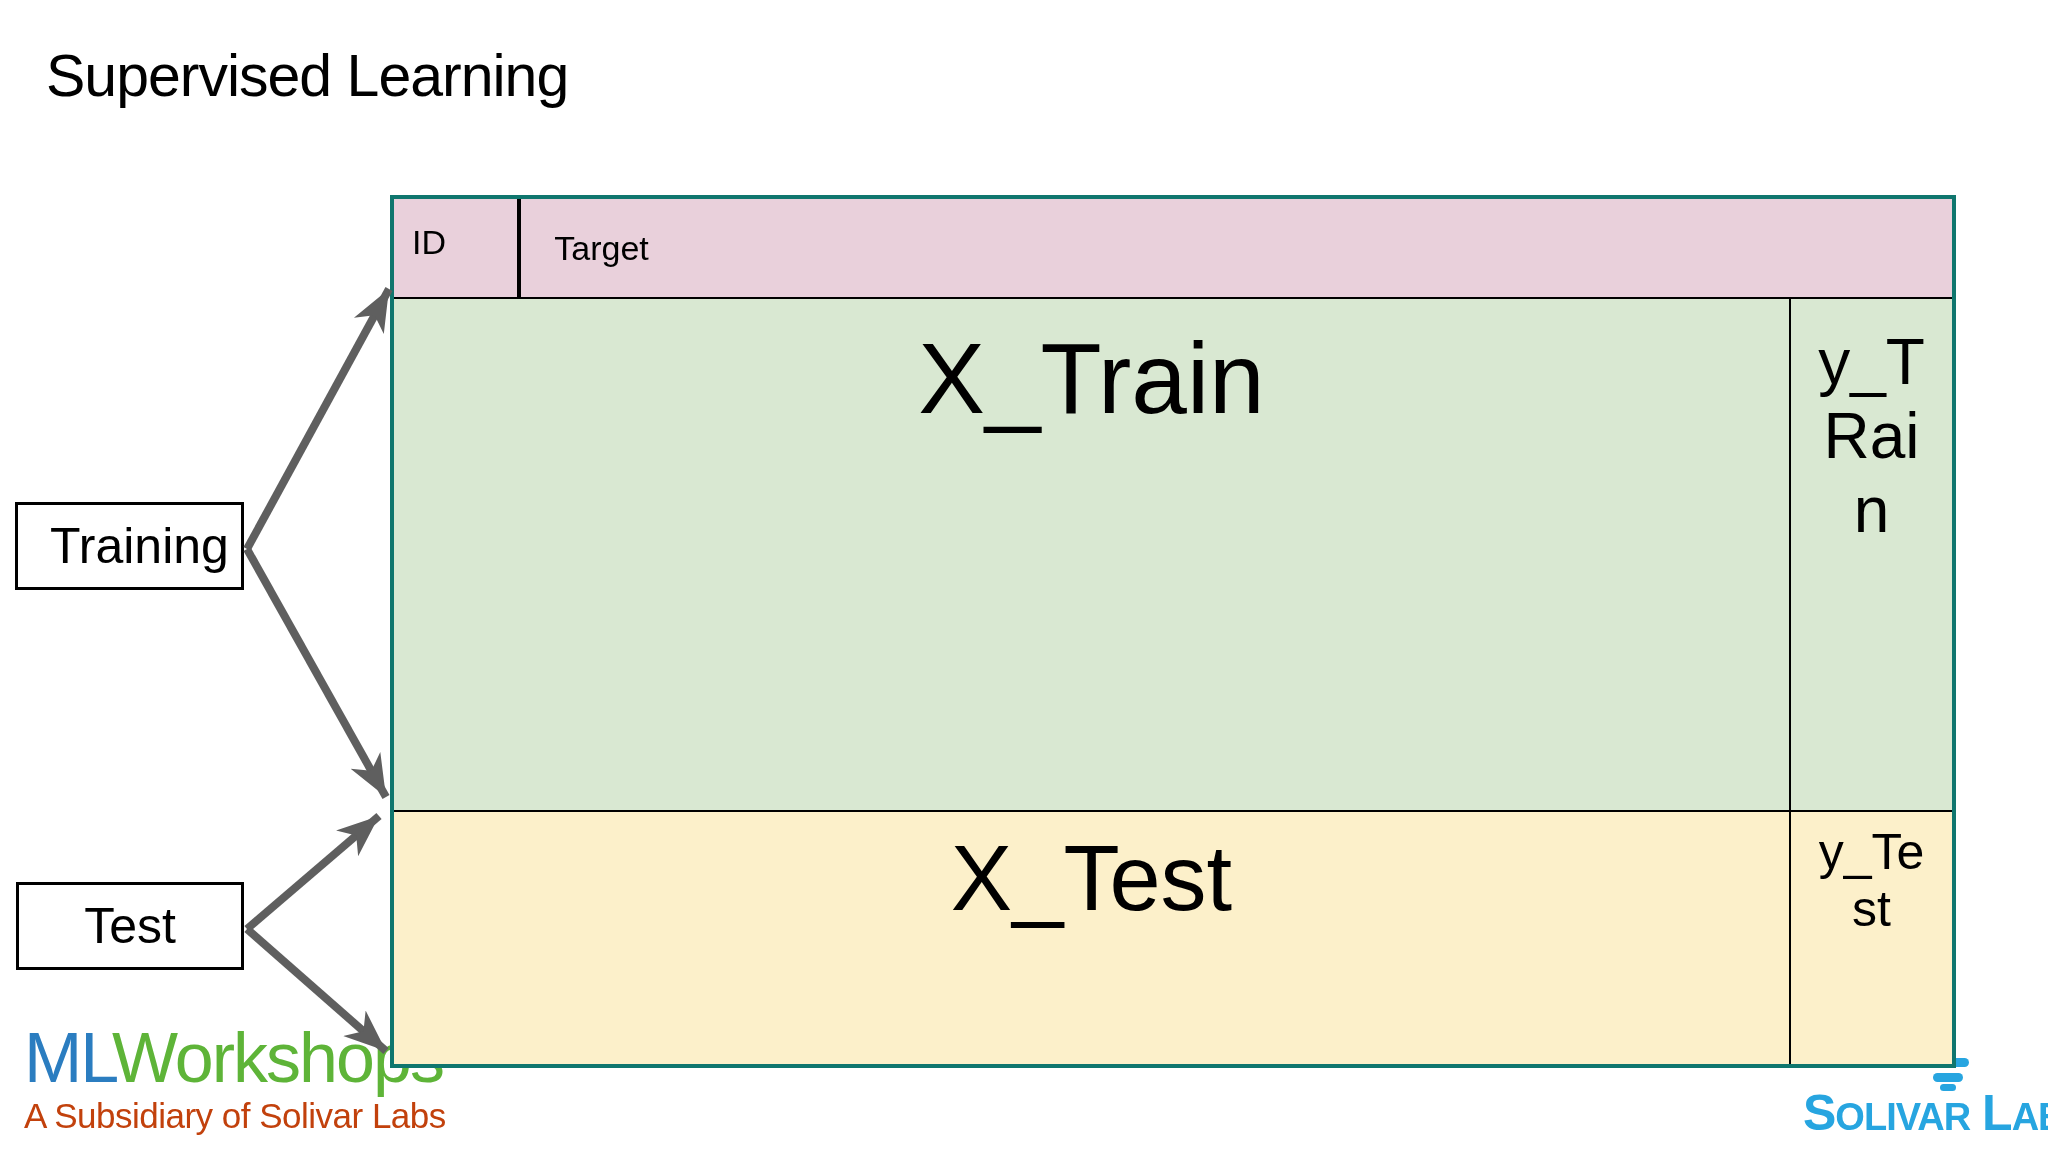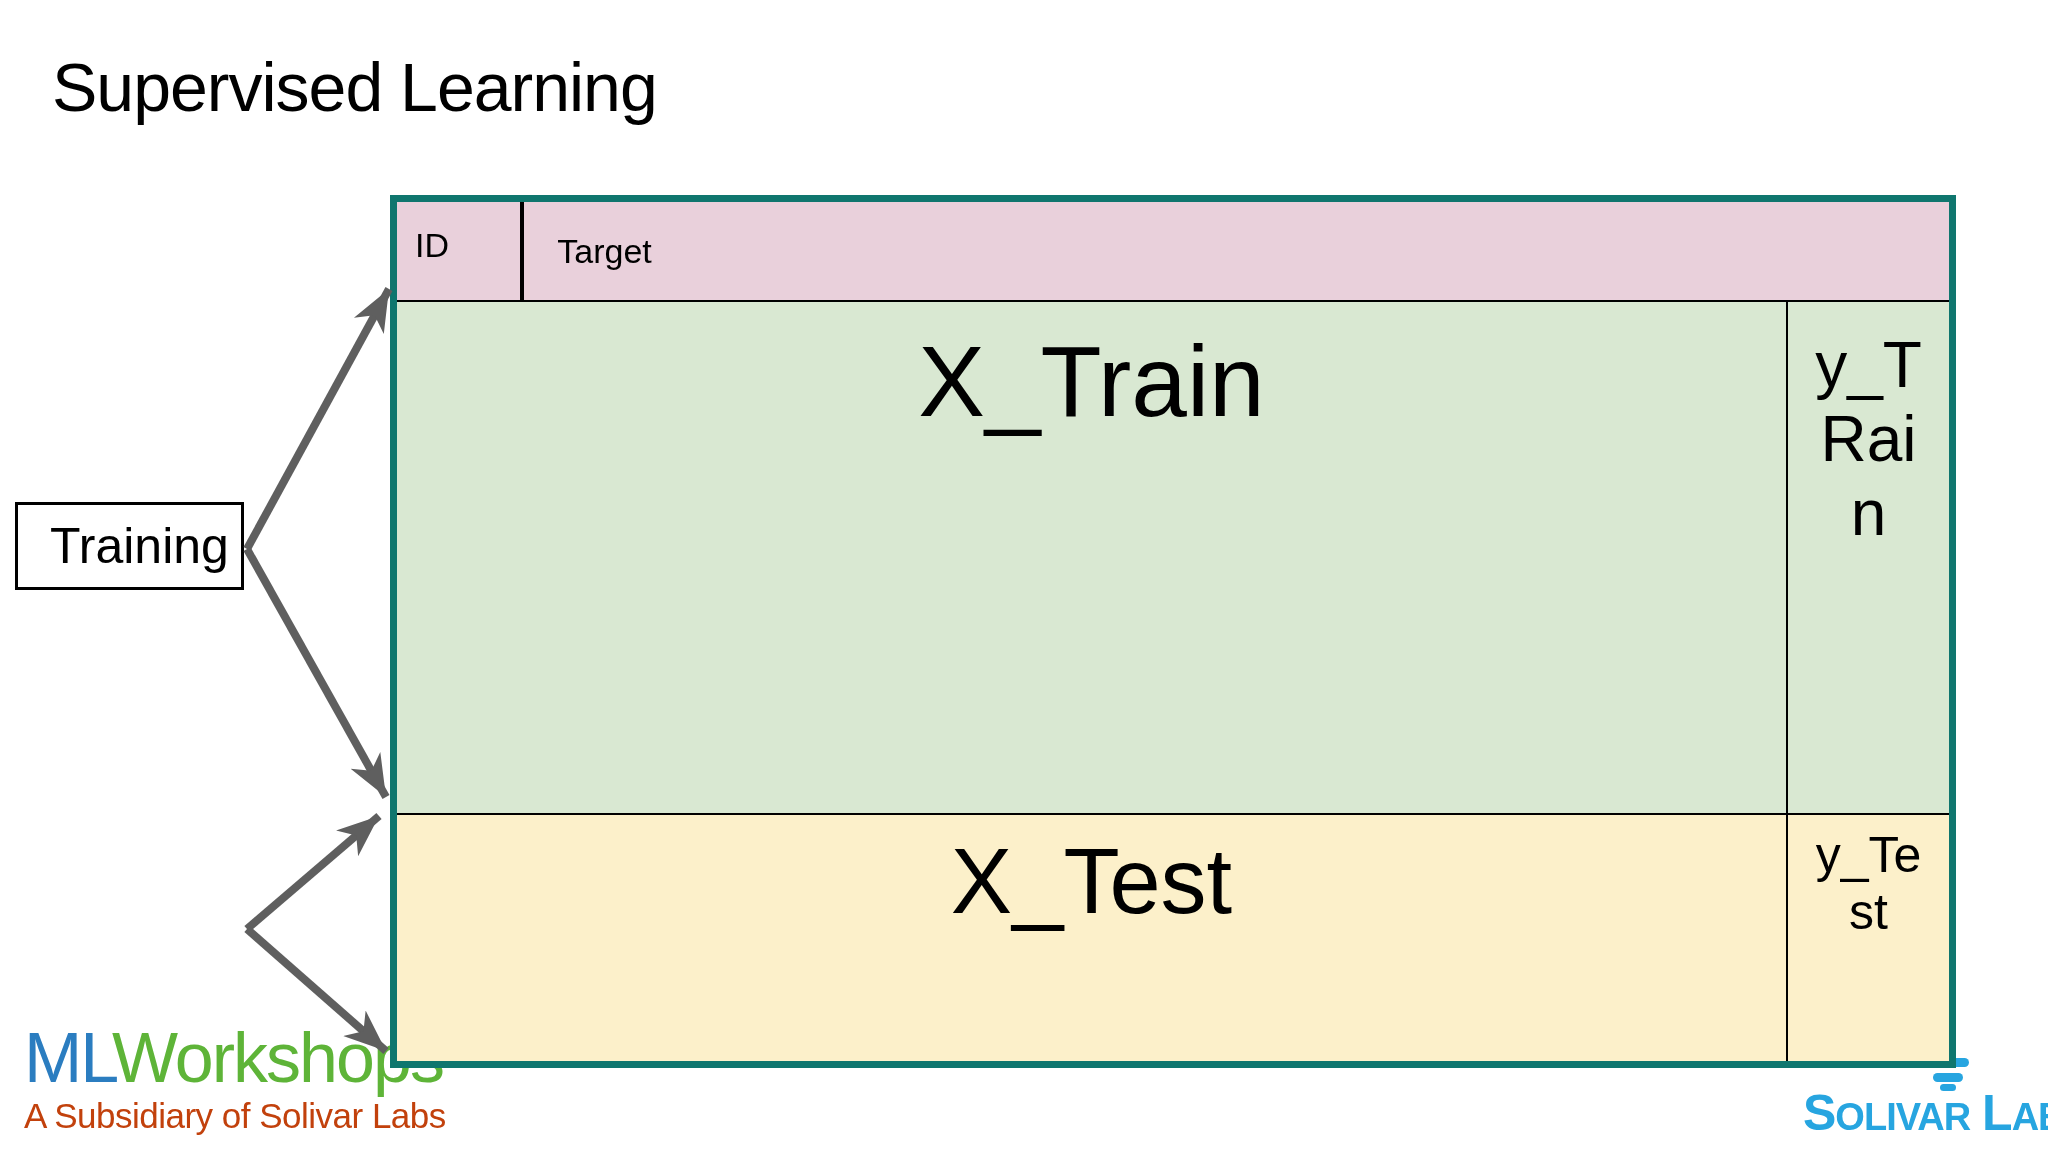--- a/index.html
+++ b/index.html
@@ -3,35 +3,35 @@
 <meta charset="utf-8">
 <style>
   html,body{margin:0;padding:0;background:#fff;}
   .stage{
     position:relative;width:2048px;height:1152px;overflow:hidden;background:#fff;
     font-family:"Liberation Sans","DejaVu Sans",sans-serif;color:#000;
   }
 
   
   .title{
-    position:absolute;left:38px;top:36px;font-size:68px;font-weight:400;
-    letter-spacing:-1px;line-height:1.1;color:#000;margin:14px;text-align:center;
+    position:absolute;left:38px;top:36px;font-size:59px;font-weight:400;
+    letter-spacing:-1px;line-height:1.1;color:#000;margin:8px;text-align:center;
   }
 
   
   .ml-logo{position:absolute;left:24px;top:1024px;z-index:1;white-space:nowrap;}
   .ml-logo .word{font-size:70px;line-height:68px;letter-spacing:-2px;}
   .ml-logo .ml{color:var(--ml_blue,#2b7dc0);}
   .ml-logo .ws{color:var(--workshops_green,#5eb438);}
   .ml-logo .tagline{font-size:35px;line-height:38px;margin-top:5px;letter-spacing:-0.5px;color:#c2410c;}
 
   
   .dtable{
     position:absolute;left:390px;top:195px;width:1566px;height:873px;
-    border:7px solid #0f766e;box-sizing:border-box;z-index:2;display:flex;flex-direction:column;
+    border:4px solid #0f766e;box-sizing:border-box;z-index:2;display:flex;flex-direction:column;
     background:#fff;
   }
   .trow{display:flex;box-sizing:border-box;}
   .thead{height:100px;background:var(--header_bg,#e9d0db);border-bottom:2px solid #000;}
   .rtrain{height:513px;background:var(--train_bg,#d9e8d2);border-bottom:2px solid #000;}
   .rtest{flex:1;background:var(--test_bg,#fcf0ca);}
   .cell{box-sizing:border-box;}
   .c-id{width:125px;border-right:2px solid #000;font-size:34px;padding:24px 0 0 18px;}
   .c-feat{flex:1;display:flex;align-items:center;justify-content:center;font-size:46px;}
   .c-targ{width:163px;border-left:2px solid #000;display:flex;align-items:center;justify-content:center;font-size:34px;}
@@ -108,20 +108,23 @@
           <span class="tline">y_Te</span>
           <span class="tline">st</span>
         </div>
       </div>
     </div>
   </div>
 
   <div class="labelbox lb-training">
     <span>Training</span>
   </div>
+  <div class="labelbox lb-test">
+    <span>Test</span>
+  </div>
 
   <svg class="arrows" viewBox="0 0 2048 1152">
     <defs>
       <marker id="ah" markerUnits="userSpaceOnUse" markerWidth="48" markerHeight="40" refX="42" refY="19" orient="auto">
         <polygon class="arrow-head" points="0,2 42,19 0,36 12,19"></polygon>
       </marker>
     </defs>
     <line class="arrow-line" x1="247" y1="549" x2="389" y2="289" marker-end="url(#ah)"></line>
     <line class="arrow-line" x1="247" y1="549" x2="386" y2="797" marker-end="url(#ah)"></line>
     <line class="arrow-line" x1="247" y1="929" x2="379" y2="816" marker-end="url(#ah)"></line>

